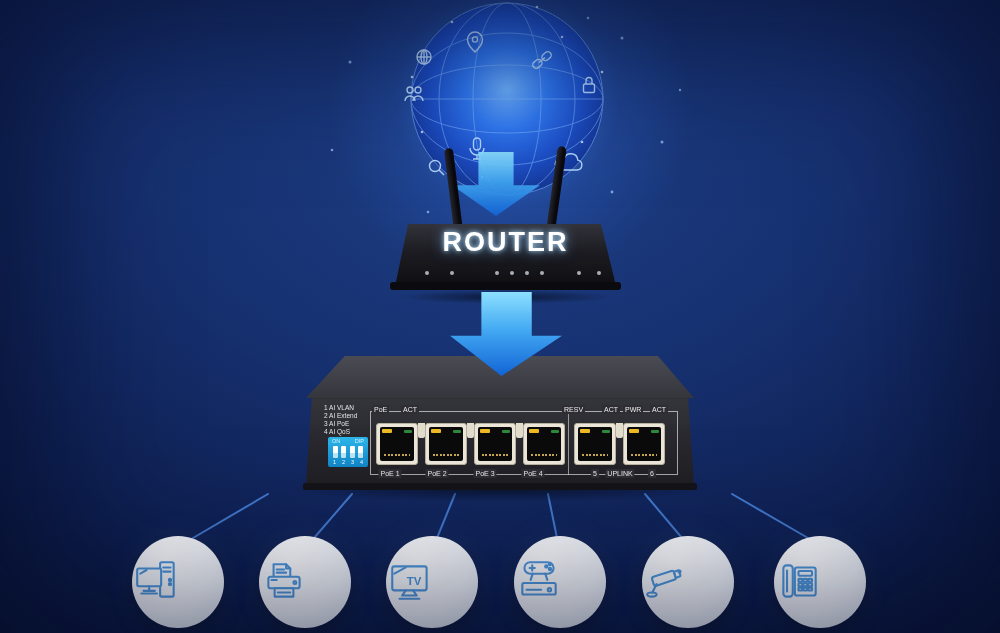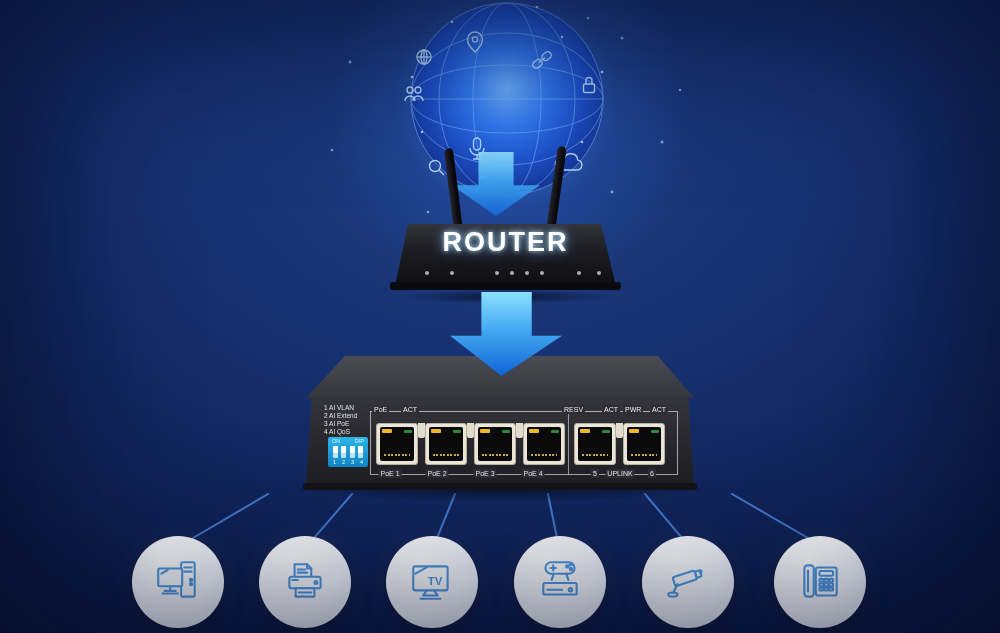--- a/index.html
+++ b/index.html
@@ -83,21 +83,21 @@
   .port-tab{position:absolute;top:24px;width:7px;height:15px;background:#e2ddcd;
     border-radius:0 0 2px 2px;z-index:5;}
 
   
   .lines-svg{left:0;top:0;z-index:2;}
 
   
   .device{width:92px;height:92px;border-radius:50%;z-index:5;top:536px;
     background:radial-gradient(circle at 35% 28%,#ffffff 0%,#f3f6fb 55%,#dbe3f0 100%);
     box-shadow:0 8px 20px rgba(0,0,0,.38),0 0 30px rgba(120,170,255,.12);
-    display:flex;align-items:center;justify-content:center;}
+    display:flex;align-items:center;}
   .device svg{stroke:#4f98de;fill:none;stroke-width:2;stroke-linecap:round;stroke-linejoin:round;}
   .device svg .fillw{fill:#f7fafe;}
   .device svg text{stroke:none;fill:#4f98de;font-weight:bold;font-size:11px;font-family:"Liberation Sans",sans-serif;}
 </style>
 </head>
 <body>
 
 <div class="stage">
 
   <svg class="abs lines-svg" width="1000" height="633">

